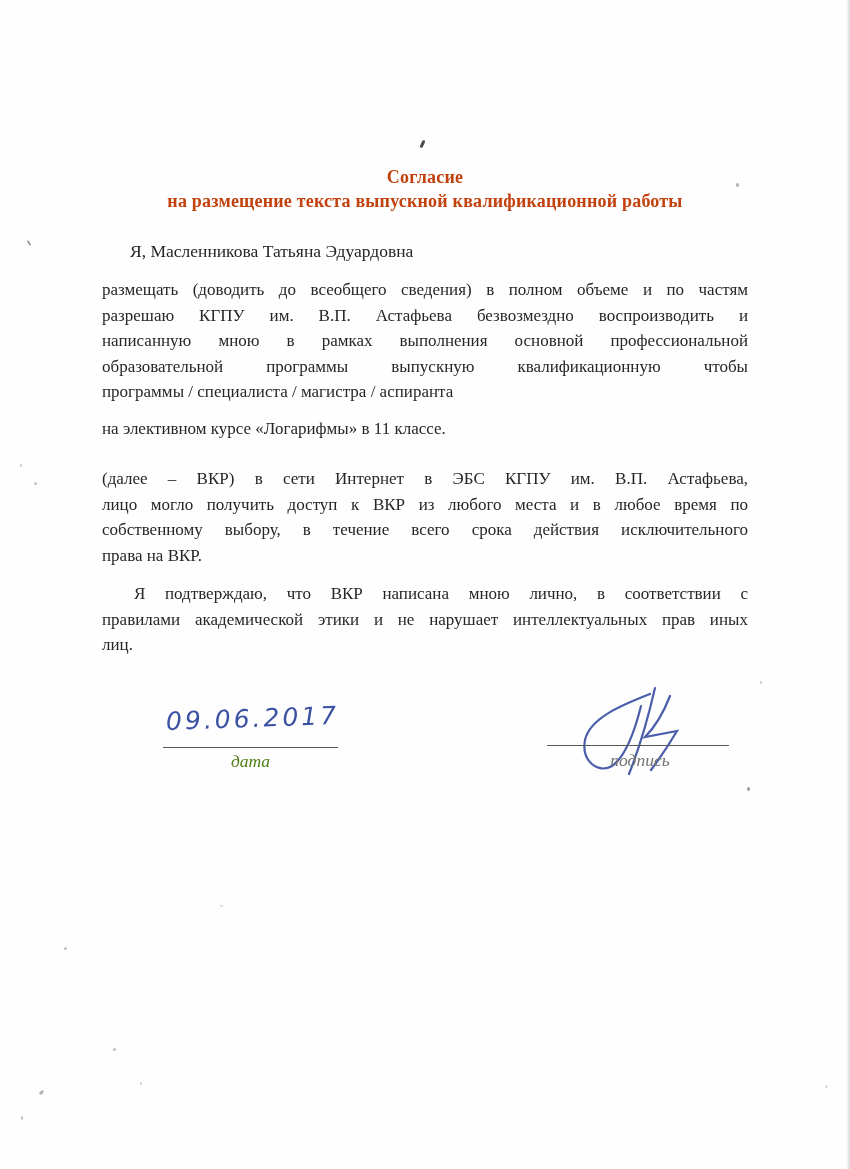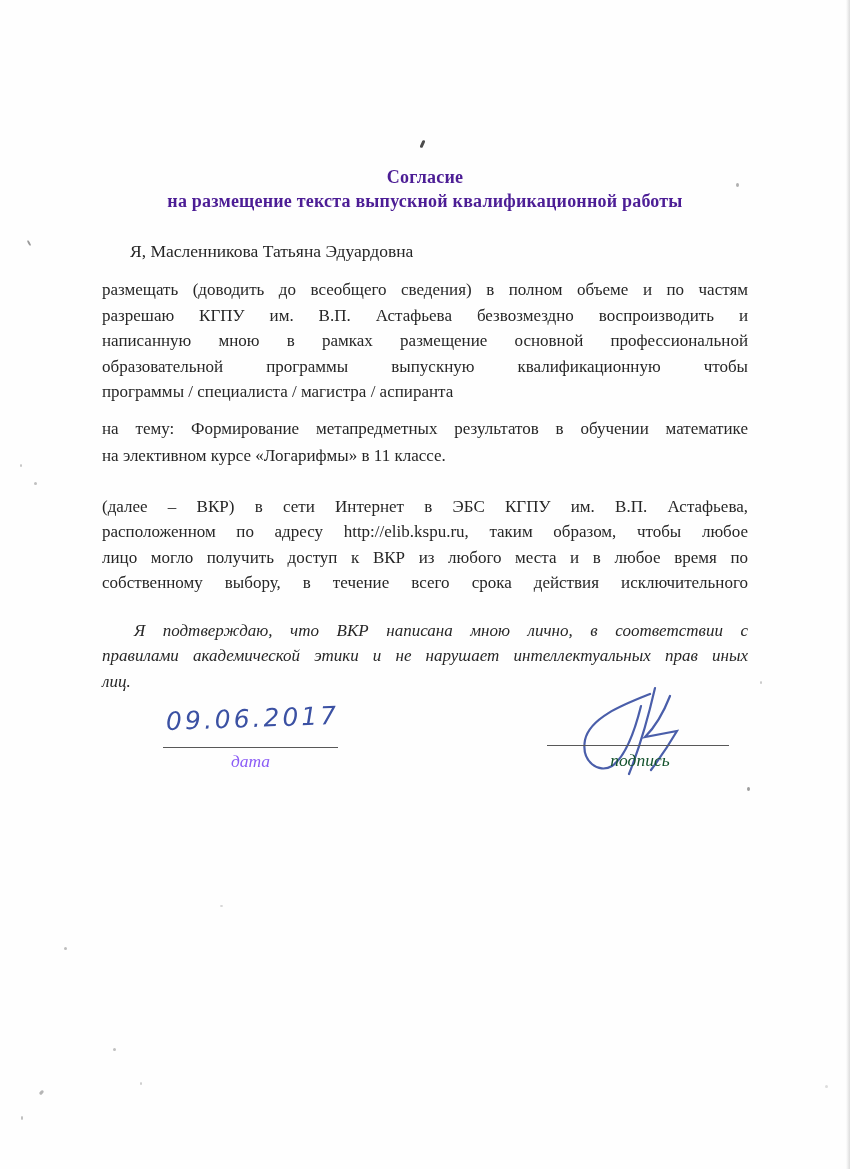--- a/index.html
+++ b/index.html
@@ -17,41 +17,41 @@
     position: absolute;
     left: 102px; top: 166px;
     width: 646px;
   }
 
   .title-block {
     text-align: center;
     font-weight: bold;
     font-size: 18px;
     line-height: 23.5px;
-    color: #4c1d95;
+    color: #c2410c;
     letter-spacing: 0.2px;
   }
 
   .name-line {
     margin-top: 26px;
     padding-left: 28px;
     font-size: 17.5px;
     line-height: 24px;
   }
   .u {
     text-underline-offset: 4px;
     text-decoration-thickness: 1px;
     text-decoration-color: #4a4a4a;
   }
 
   .para { font-size: 17px; line-height: 25.5px; }
   .p1 { margin-top: 14px; }
   .topic { margin-top: 10px; line-height: 27.5px; }
   .p2 { margin-top: 24px; }
-  .p3 { margin-top: 22px; font-style: italic; }
+  .p3 { margin-top: 13px; }
 
   .jline { text-align: justify; text-align-last: justify; white-space: normal; }
   .lline { text-align: left; }
   .indent { padding-left: 32px; }
 
   
   .hand-date {
     position: absolute;
     left: 166px; top: 704px; width: 172px;
     text-align: center;
@@ -66,34 +66,34 @@
     position: absolute;
     left: 163px; top: 747px; width: 175px;
     border-top: 1.4px solid #585858;
   }
   .date-label {
     position: absolute;
     left: 163px; top: 751px; width: 175px;
     text-align: center;
     font-style: italic;
     font-size: 17.5px;
-    color: #8b5cf6;
+    color: #4d7c0f;
   }
   .sig-line {
     position: absolute;
     left: 547px; top: 745px; width: 182px;
     border-top: 1.4px solid #585858;
   }
   .sig-label {
     position: absolute;
     left: 560px; top: 750px; width: 160px;
     text-align: center;
     font-style: italic;
     font-size: 17.5px;
-    color: #14532d;
+    color: #737373;
   }
   .sig-svg { position: absolute; left: 555px; top: 682px; }
 
   
   .speck { position: absolute; border-radius: 50%; }
   .s1  { left:421px; top:140px; width:3px; height:8px; background:#4c4c4c; transform:rotate(25deg); border-radius:2px; }
   .s2  { left:28px;  top:240px; width:2px; height:6px; background:#9a9a9a; transform:rotate(-30deg); }
   .s3  { left:736px; top:183px; width:3px; height:4px; background:#b0b0b0; }
   .s4  { left:20px;  top:464px; width:2px; height:3px; background:#c5c5c5; }
   .s5  { left:34px;  top:482px; width:3px; height:3px; background:#c0c0c0; }
@@ -125,35 +125,34 @@
       <div>на размещение текста выпускной квалификационной работы</div>
     </div>
 
     <div class="name-line">
       <span class="u">Я, Масленникова Татьяна Эдуардовна</span>
     </div>
 
     <div class="para p1">
       <div class="jline">размещать (доводить до всеобщего сведения) в полном объеме и по частям</div>
       <div class="jline">разрешаю КГПУ им. В.П. Астафьева безвозмездно воспроизводить и</div>
-      <div class="jline">написанную мною в рамках размещение основной профессиональной</div>
+      <div class="jline">написанную мною в рамках выполнения основной профессиональной</div>
       <div class="jline">образовательной программы выпускную квалификационную чтобы</div>
       <div class="lline"><span class="u">программы</span><span> / специалиста / магистра / аспиранта</span></div>
     </div>
 
     <div class="para topic">
-      <div class="jline u">на тему: Формирование метапредметных результатов в обучении математике</div>
       <div class="lline u">на элективном курсе «Логарифмы» в 11 классе.</div>
     </div>
 
     <div class="para p2">
       <div class="jline">(далее – ВКР) в сети Интернет в ЭБС КГПУ им. В.П. Астафьева,</div>
-      <div class="jline"><span>расположенном по адресу </span><span class="u">http://elib.kspu.ru</span><span>, таким образом, чтобы любое</span></div>
       <div class="jline">лицо могло получить доступ к ВКР из любого места и в любое время по</div>
       <div class="jline">собственному выбору, в течение всего срока действия исключительного</div>
+      <div class="lline">права на ВКР.</div>
     </div>
 
     <div class="para p3">
       <div class="jline indent">Я подтверждаю, что ВКР написана мною лично, в соответствии с</div>
       <div class="jline">правилами академической этики и не нарушает интеллектуальных прав иных</div>
       <div class="lline">лиц.</div>
     </div>
 
   </div>
 

